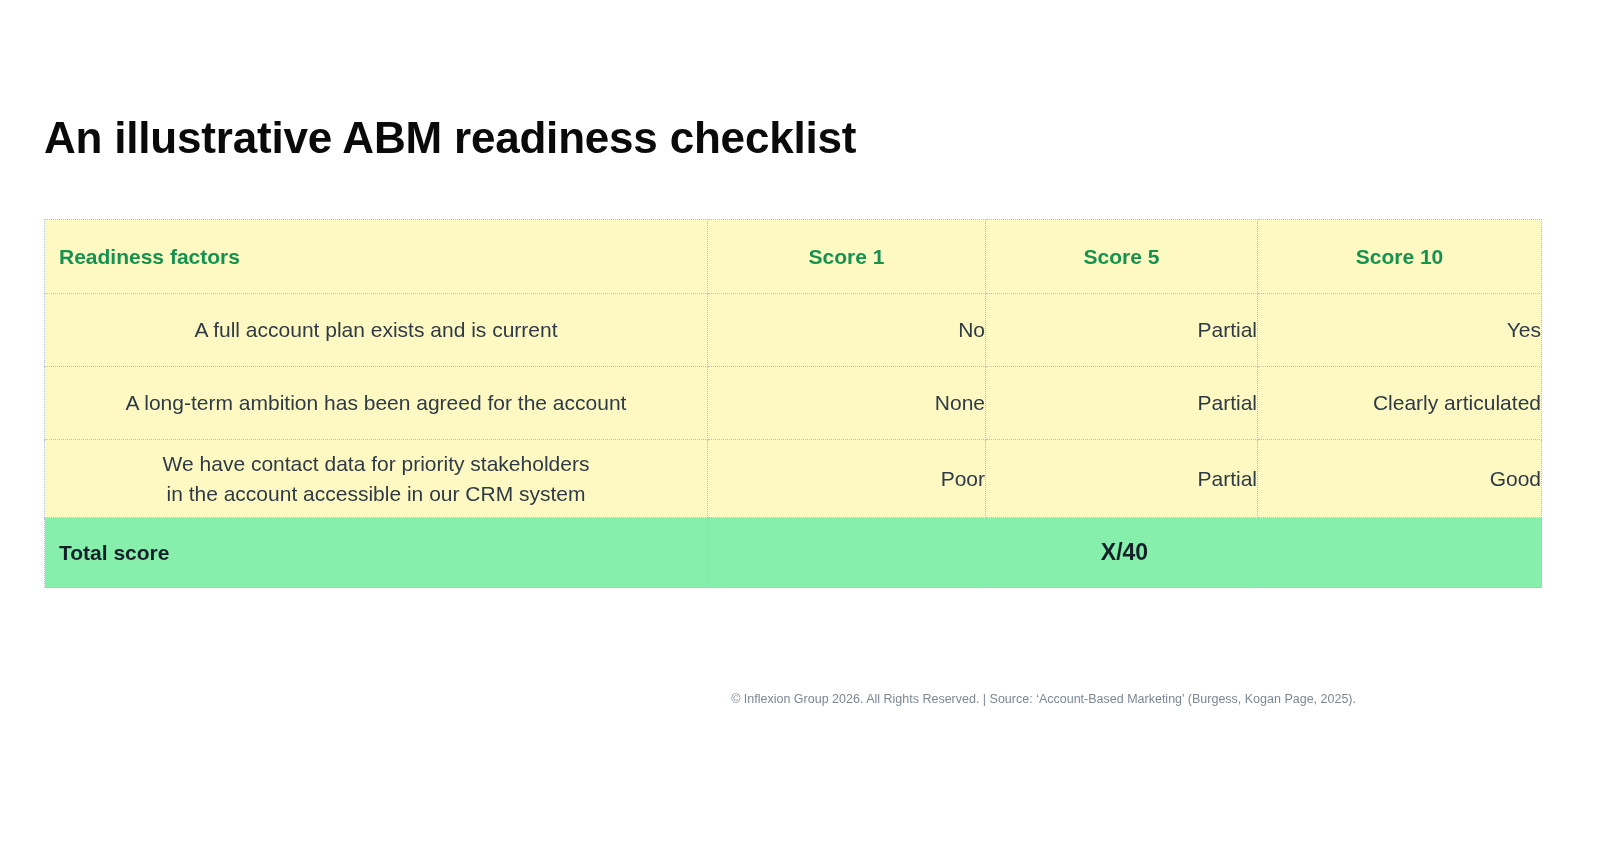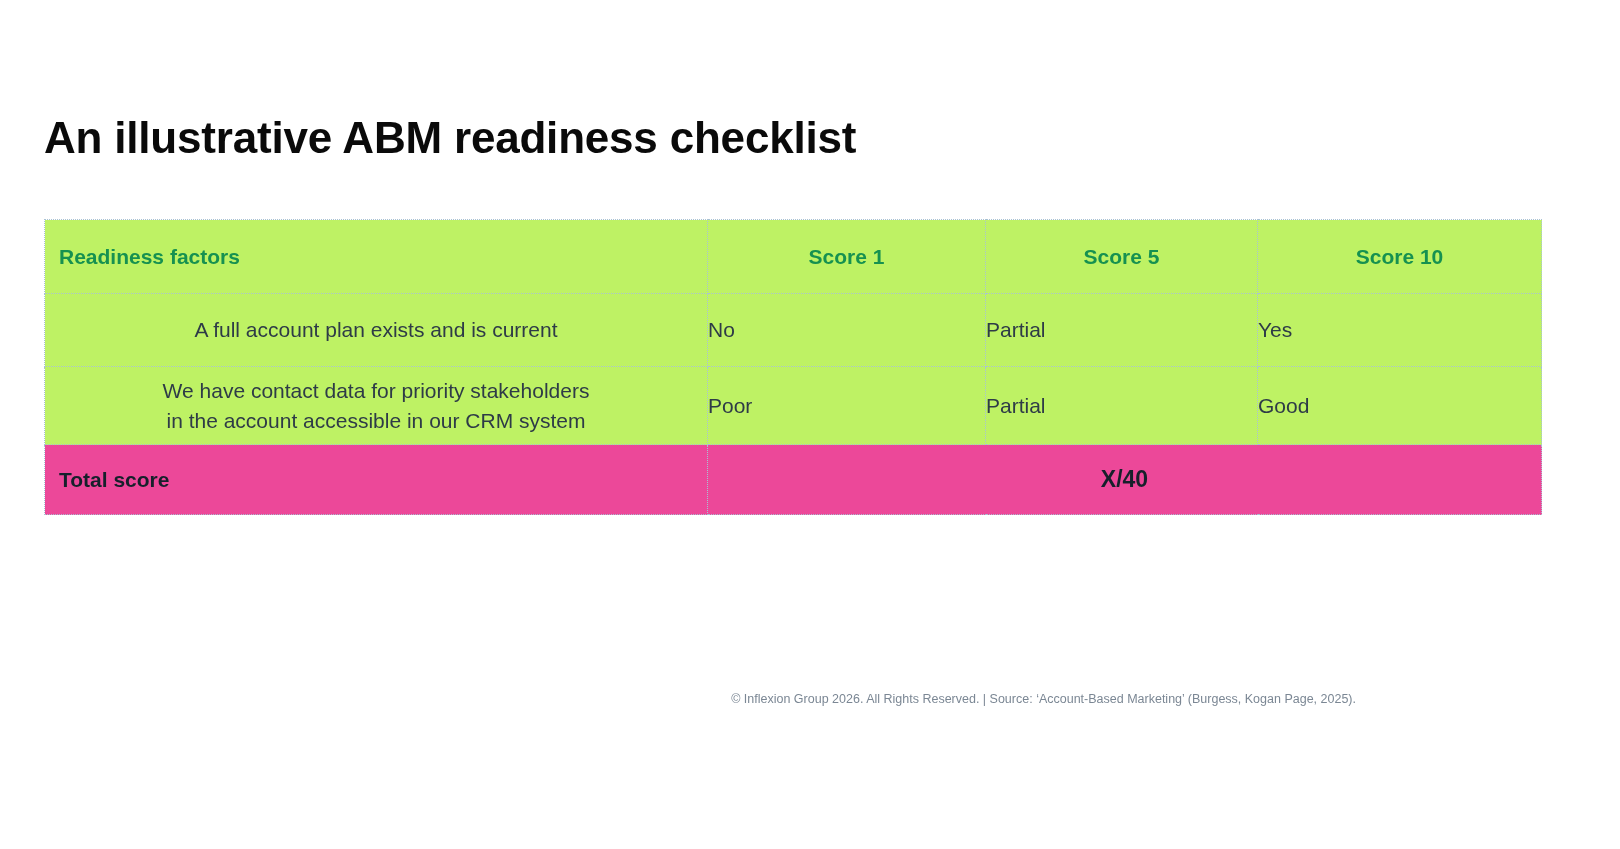--- a/index.html
+++ b/index.html
@@ -48,21 +48,21 @@
 
   table.checklist col.c-factor { width: 663px; }
   table.checklist col.c-s1     { width: 278px; }
   table.checklist col.c-s5     { width: 272px; }
   table.checklist col.c-s10    { width: 284px; }
 
   table.checklist th,
   table.checklist td {
     border: 1px dotted #a9c2d4;
     vertical-align: middle;
-    background: #bef264;
+    background: #fef9c3;
   }
 
   
   tr.head-row th {
     height: 74px;
     padding: 0 0 0 14px;
     font-size: 21px;
     font-weight: 700;
     color: #169150;
     text-align: left;
@@ -80,28 +80,28 @@
     font-weight: 400;
     color: #2e3b47;
     padding: 0;
   }
   tr.body-row td.factor-cell {
     padding: 0 14px 0 14px;
     text-align: center;
     line-height: 1.42;
   }
   tr.body-row td.score-cell {
-    text-align: left;
+    text-align: right;
   }
   tr.body-row.tall td { height: 78px; }
 
   
   tr.total-row td {
     height: 70px;
-    background: #ec4899;
+    background: #86efac;
     font-size: 21px;
     font-weight: 700;
     color: #16202b;
     border-color: #a9c2d4;
   }
   tr.total-row td.total-label {
     padding: 0 14px;
     text-align: left;
   }
   tr.total-row td.total-value {
@@ -146,20 +146,26 @@
       </thead>
 
       <tbody>
         <tr class="body-row">
           <td class="factor-cell">A full account plan exists and is current</td>
           <td class="score-cell">No</td>
           <td class="score-cell">Partial</td>
           <td class="score-cell">Yes</td>
         </tr>
 
+        <tr class="body-row">
+          <td class="factor-cell">A long-term ambition has been agreed for the account</td>
+          <td class="score-cell">None</td>
+          <td class="score-cell">Partial</td>
+          <td class="score-cell">Clearly articulated</td>
+        </tr>
 
 
         <tr class="body-row tall">
           <td class="factor-cell">
             <span>We have contact data for priority stakeholders</span><br>
             <span>in the account accessible in our CRM system</span>
           </td>
           <td class="score-cell">Poor</td>
           <td class="score-cell">Partial</td>
           <td class="score-cell">Good</td>

